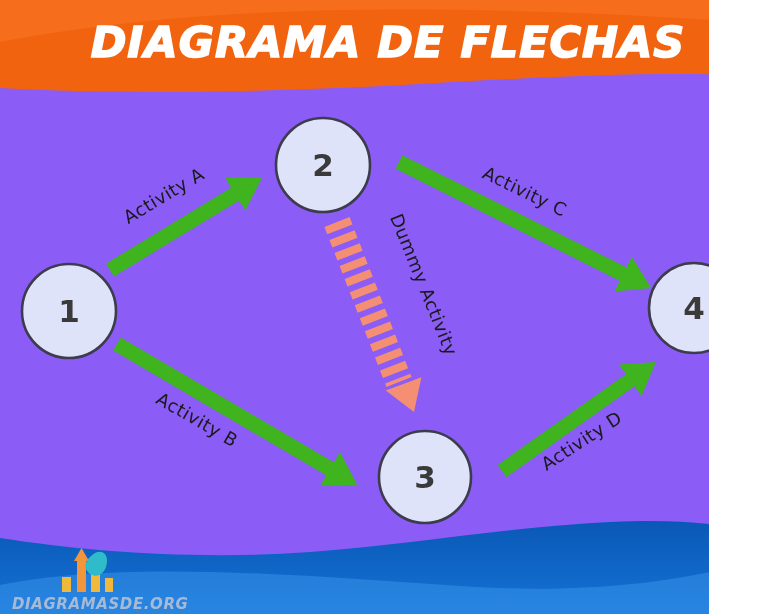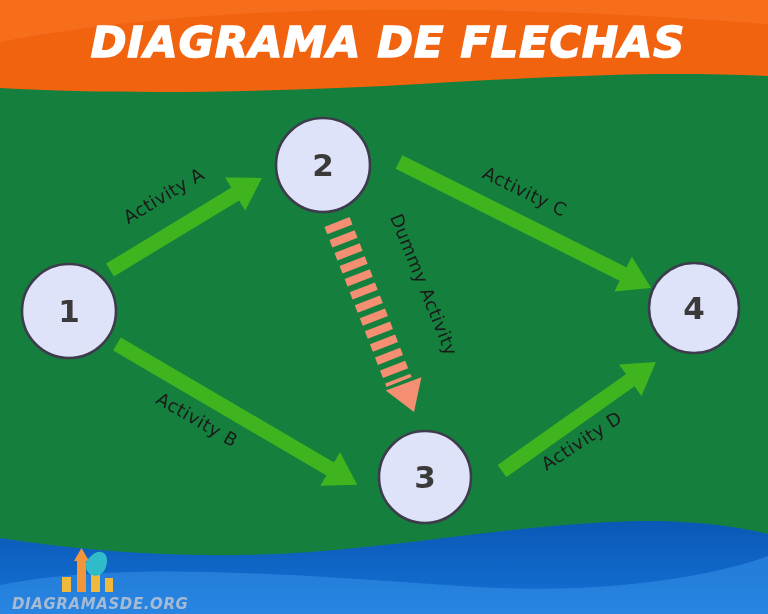--- a/index.html
+++ b/index.html
@@ -1,19 +1,19 @@
 <!DOCTYPE html>
 <html><head>
 <meta charset="utf-8">
 <style>
   html,body{margin:0;padding:0;background:#ffffff;}
   .canvas{
     position:relative;
-    width:768px;height:614px;
-    background:#15803d;
+    width:709px;height:614px;
+    background:#8b5cf6;
     overflow:hidden;
     font-family:"DejaVu Sans","Liberation Sans",sans-serif;
   }
   svg{display:block;}
   .title-text{
     font-family:"DejaVu Sans","Liberation Sans",sans-serif;
     font-size:43px;
     font-weight:bold;
     font-style:italic;
     letter-spacing:1px;

